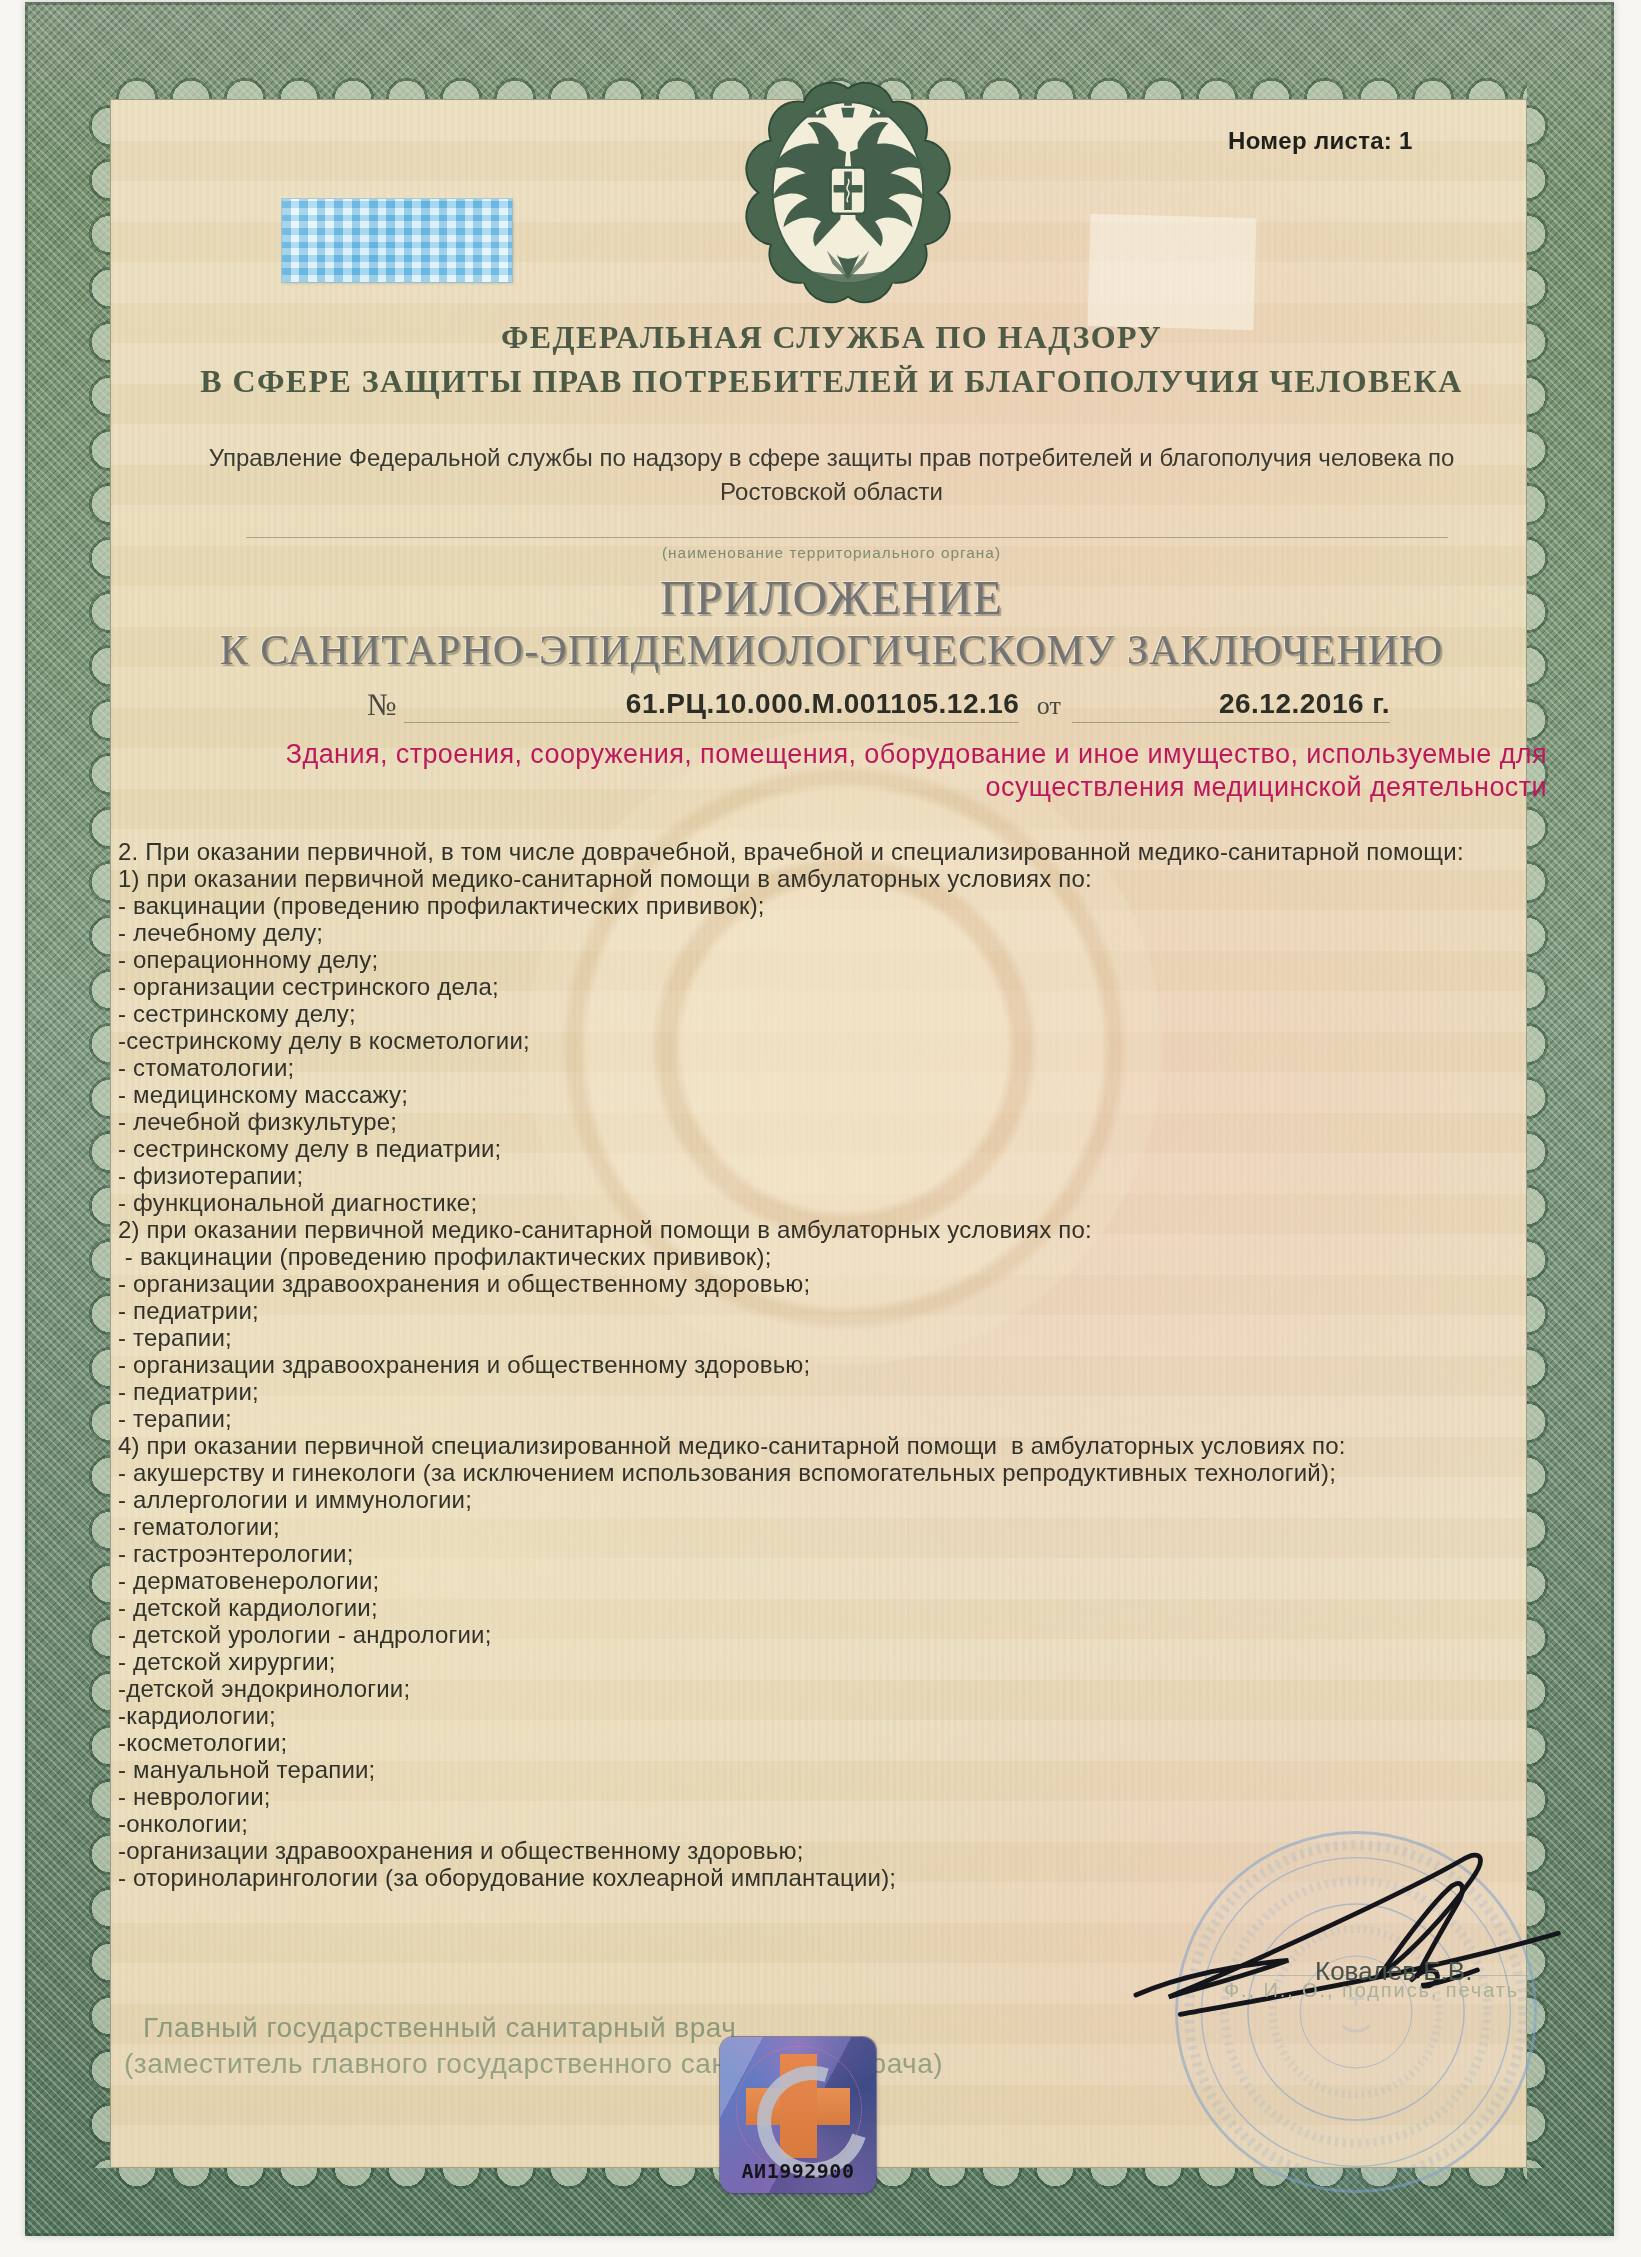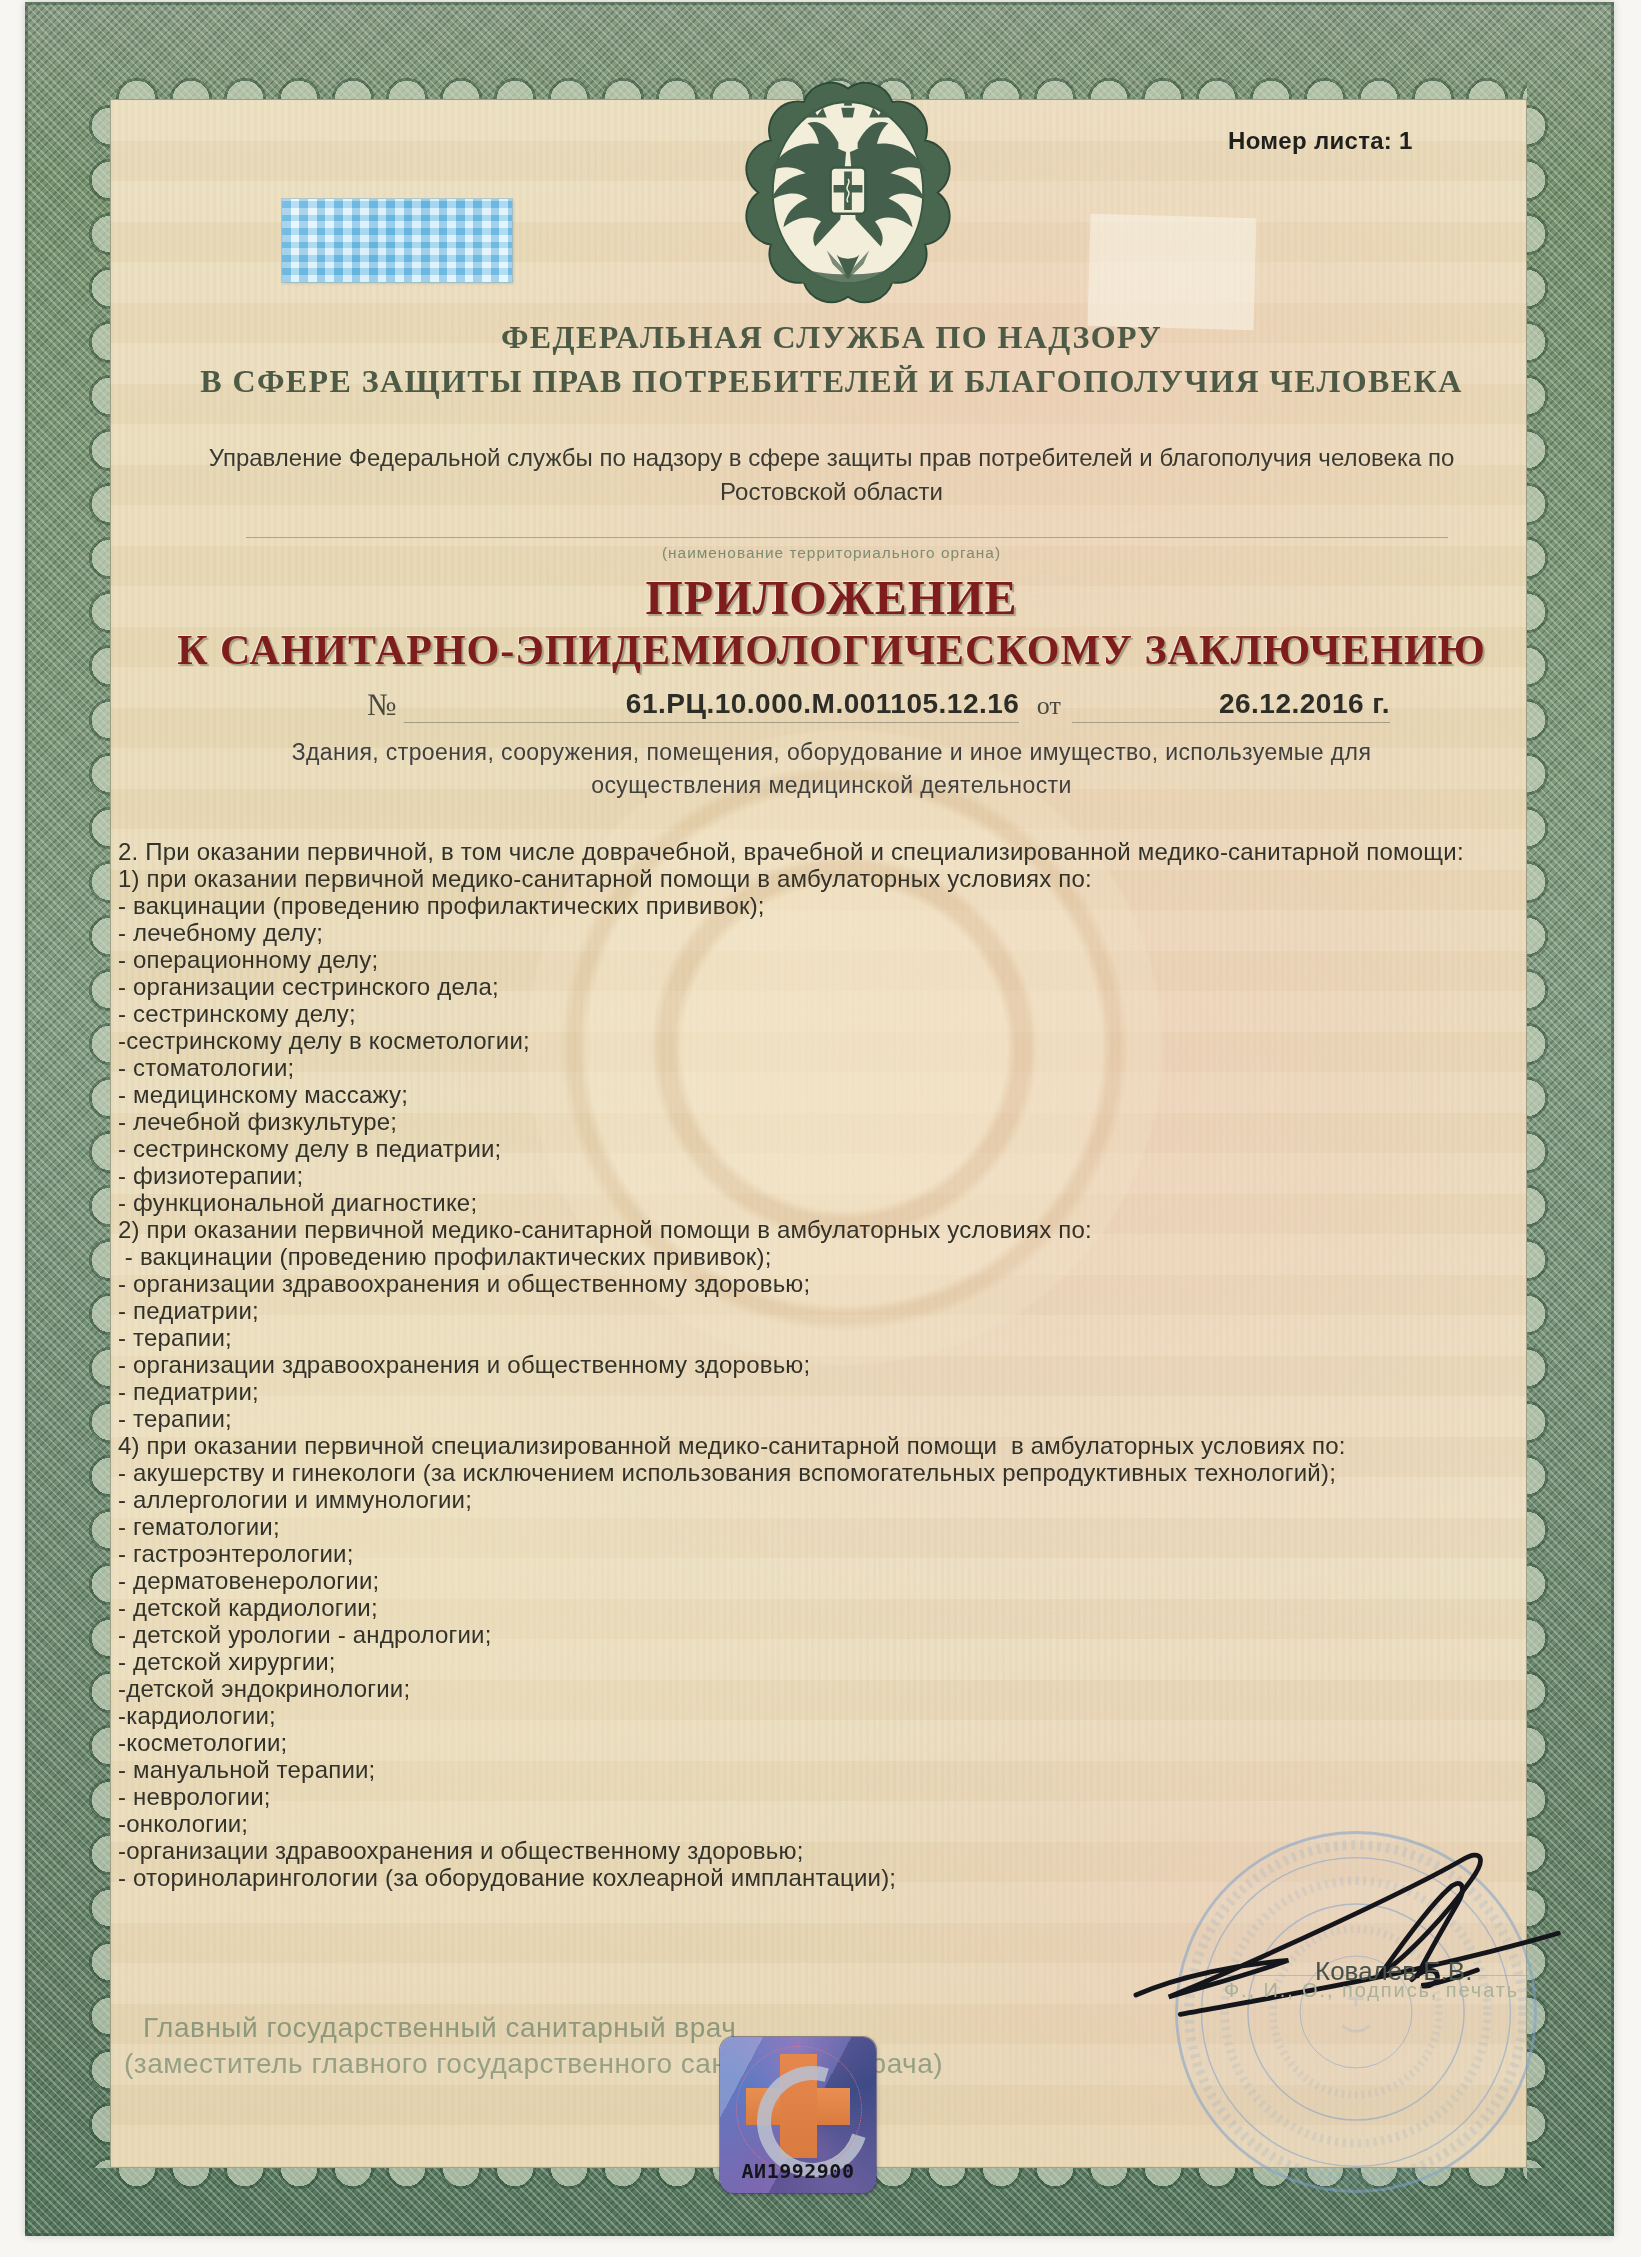--- a/index.html
+++ b/index.html
@@ -57,31 +57,31 @@
   .sheet-number{position:absolute;left:1228px;top:127px;font-size:24px;font-weight:bold;color:#1f1f1c;letter-spacing:0.3px;}
   .center{position:absolute;left:116px;right:116px;text-align:center;}
   .hdr{font-family:"Liberation Serif",serif;font-weight:bold;color:#4c5a46;letter-spacing:1.4px;font-size:32px;}
   .hdr1{top:319px;}
   .hdr2{top:363px;}
   .org{font-size:24px;color:#3a3a32;}
   .org1{top:444px;}
   .org2{top:478px;}
   .rule{position:absolute;left:246px;top:537px;width:1202px;border-top:1.9px solid rgba(90,100,80,.45);}
   .org-cap{top:544px;font-size:15.4px;color:#7d8c72;letter-spacing:1px;}
-  .ttl{font-family:"Liberation Serif",serif;font-weight:bold;color:#7f1d1d;letter-spacing:1px;
+  .ttl{font-family:"Liberation Serif",serif;font-weight:normal;color:#737373;letter-spacing:1px;
        text-shadow:1.9px 1.9px 1px rgba(45,55,38,.35), -1px -1px 0 rgba(255,255,255,.45);}
   .ttl1{top:570px;font-size:48px;}
   .ttl2{top:626px;font-size:42px;}
   .numrow{position:absolute;left:367px;top:687px;width:1023px;display:flex;align-items:flex-end;font-size:28px;color:#2d2d27;}
   .no-sign{font-family:"Liberation Serif",serif;font-size:31px;color:#4a4a40;margin-right:7.7px;}
   .nr-line{border-bottom:1.9px solid rgba(110,110,95,.55);text-align:right;padding-bottom:1.9px;font-weight:bold;letter-spacing:0.5px;}
   .nr-num{width:618px;}
   .ot{font-family:"Liberation Serif",serif;font-size:26px;color:#4a4a40;margin:0 11.6px 1.9px 17.4px;}
   .nr-date{width:319px;}
-  .subj{font-size:23px;color:#404040;letter-spacing:0.4px;}
+  .subj{font-size:27px;color:#be185d;letter-spacing:0.4px;text-align:right;}
   .subj1{top:739px;}
   .subj2{top:772px;}
   .body-list{position:absolute;left:118px;top:838px;width:1400px;font-size:24px;color:#32322b;letter-spacing:0.2px;}
   .body-list div{line-height:27px;white-space:pre;}
   
   .post1{position:absolute;left:143px;top:2012px;font-size:28px;color:#8e987d;letter-spacing:0.5px;}
   .post2{position:absolute;left:124px;top:2048px;font-size:28px;color:#96a085;letter-spacing:0.5px;}
   .sig-line{position:absolute;left:1183px;top:1975px;width:346px;border-top:1px solid rgba(150,160,148,.55);}
   .sig-name{position:absolute;left:1315px;top:1956px;font-size:26px;color:#46524a;z-index:6;}
   .sig-cap{position:absolute;left:1224px;top:1979px;font-size:20px;color:#a9b199;letter-spacing:1.9px;z-index:5;}

